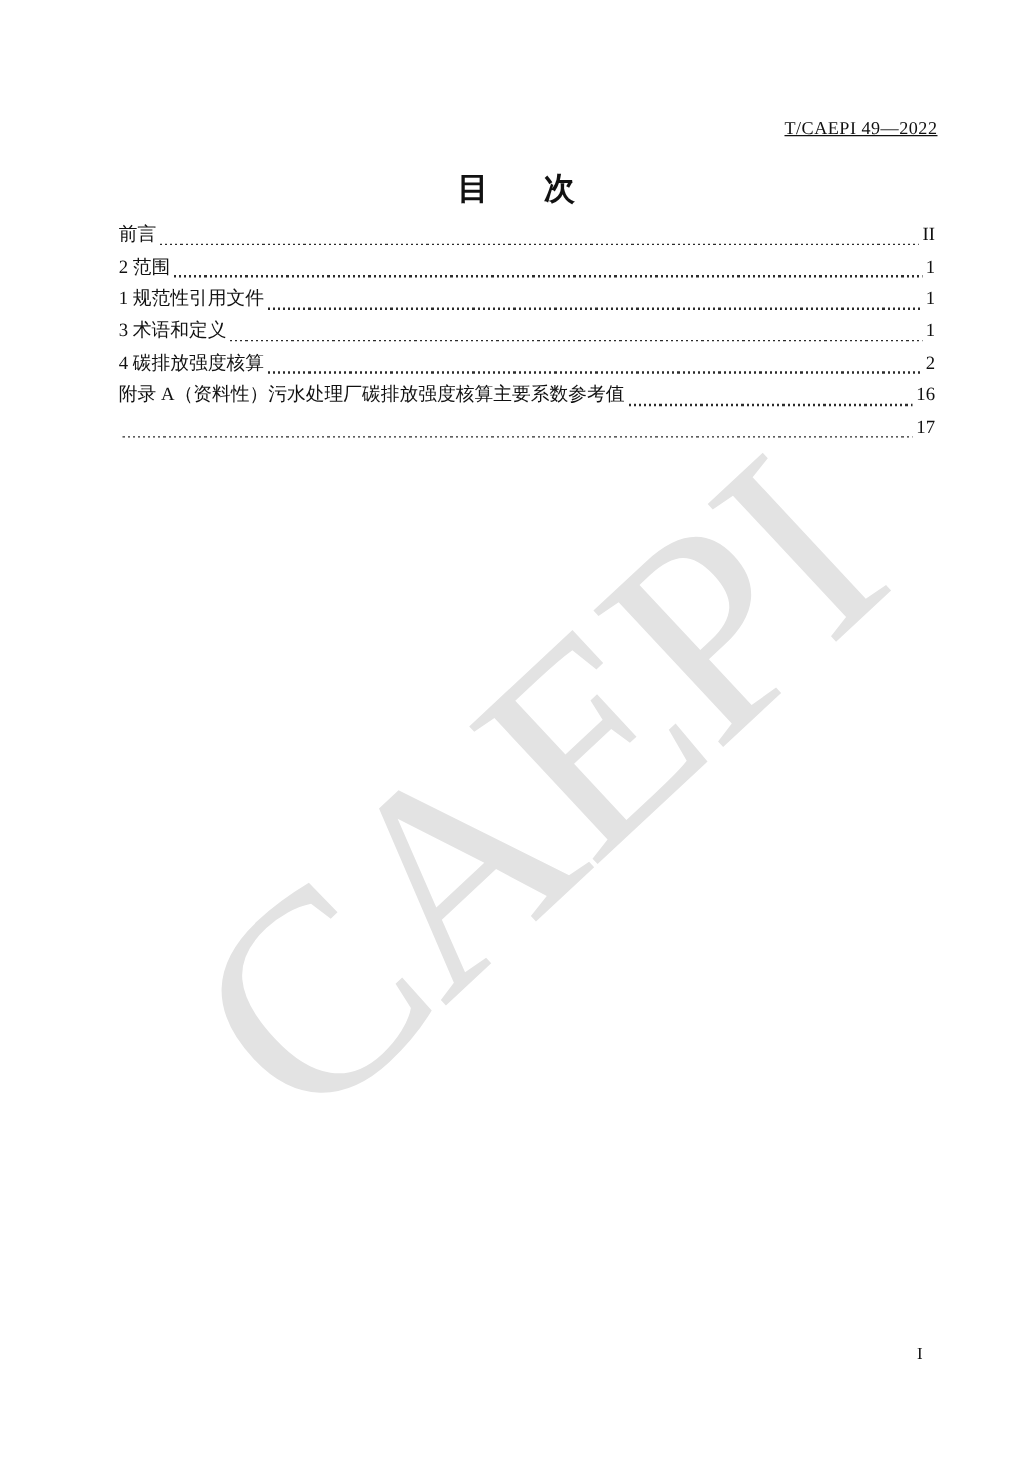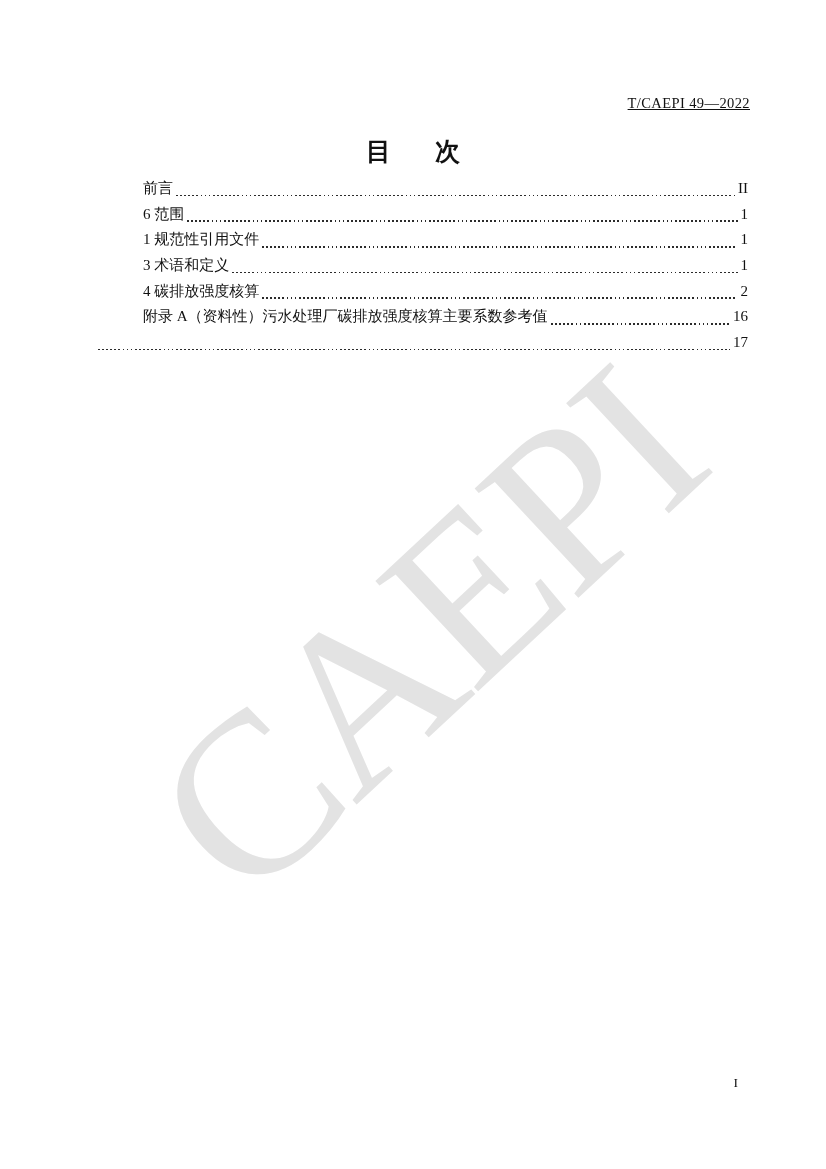--- a/index.html
+++ b/index.html
@@ -69,21 +69,20 @@
     color: #111111;
   }
   .toc-row {
     display: flex;
     height: 25.7px;
     line-height: 25.7px;
   }
   .toc-label {
     white-space: pre;
     flex: 0 0 auto;
-    margin-left: 48px;
   }
   .toc-leader {
     flex: 1 1 auto;
     position: relative;
     margin: 0 3px;
     min-width: 20px;
   }
   .toc-leader::after {
     content: "";
     position: absolute;
@@ -128,21 +127,21 @@
       <span>次</span>
     </div>
 
     <div class="toc">
         <div class="toc-row">
           <span class="toc-label">前言</span>
           <span class="toc-leader"></span>
           <span class="toc-page">II</span>
         </div>
         <div class="toc-row">
-          <span class="toc-label">6 范围</span>
+          <span class="toc-label">2 范围</span>
           <span class="toc-leader"></span>
           <span class="toc-page">1</span>
         </div>
         <div class="toc-row">
           <span class="toc-label">1 规范性引用文件</span>
           <span class="toc-leader"></span>
           <span class="toc-page">1</span>
         </div>
         <div class="toc-row">
           <span class="toc-label">3 术语和定义</span>

